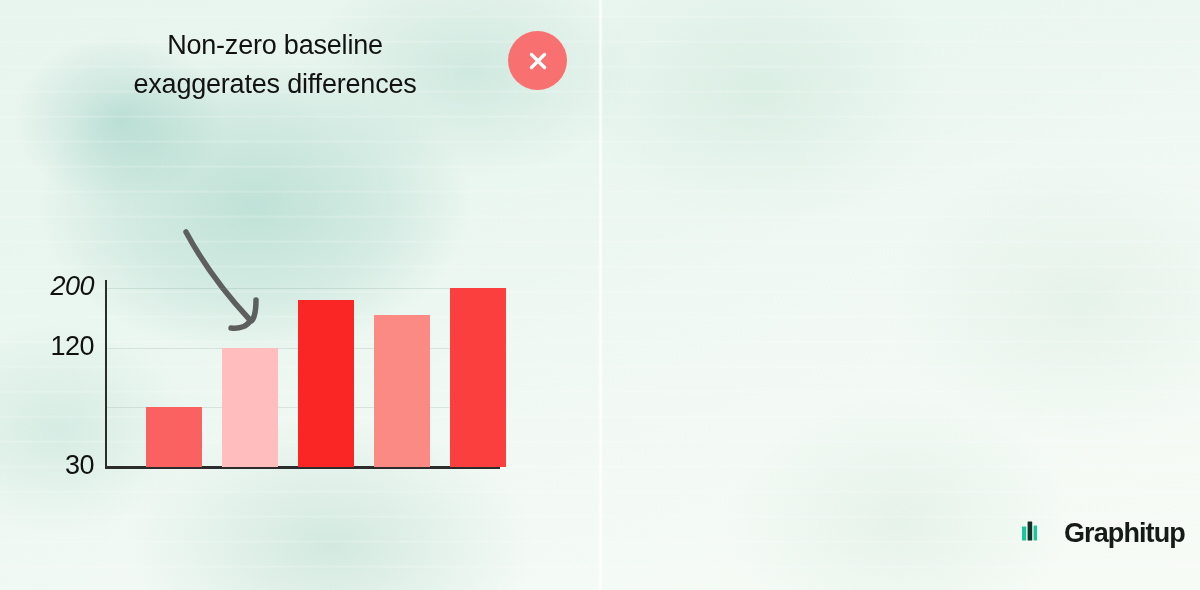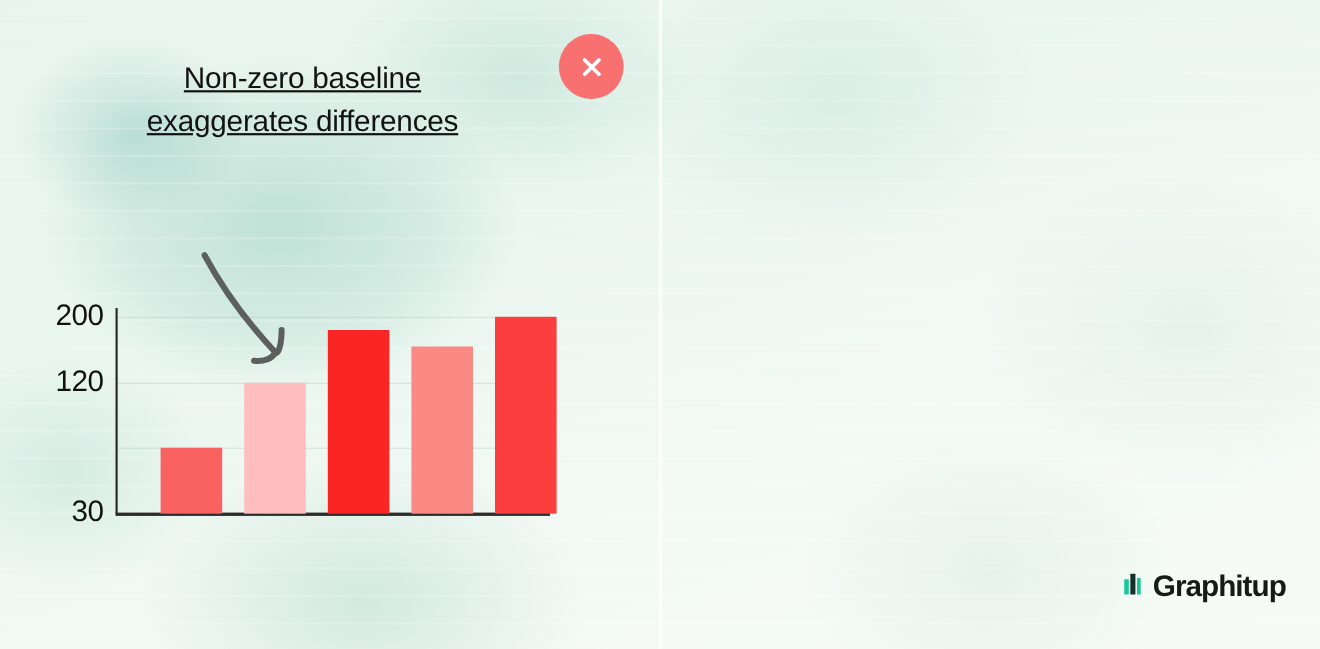--- a/index.html
+++ b/index.html
@@ -68,21 +68,21 @@
   .panel-title {
     position: absolute;
     text-align: center;
     color: #121212;
     font-size: 27px;
     font-weight: 400;
     line-height: 1.46;
     letter-spacing: -0.2px;
     white-space: pre-line;
   }
-  #title-left  { left: 60px;  top: 52px;  width: 430px; text-decoration: underline; }
+  #title-left  { left: 60px;  top: 26px;  width: 430px; }
 
   
   .badge {
     position: absolute;
     width: 59px;
     height: 59px;
     border-radius: 50%;
     display: flex;
     align-items: center;
     justify-content: center;
@@ -164,21 +164,21 @@
   }
   #chart-left  .ytick { width: 72px; left: -84px; }
 
   
   #logo {
     position: absolute;
     left: 1021px;
     top: 519px;
     display: flex;
     align-items: center;
-    gap: 3px;
+    gap: 19px;
   }
   #logo-mark { display: block; }
   #logo-text {
     font-size: 27px;
     font-weight: 700;
     color: #151b17;
     letter-spacing: -0.9px;
     line-height: 1;
   }
 </style>
@@ -224,21 +224,21 @@
       <div class="bars">
           <div class="bar" style="left: 40px; width: 56px; height: 59.5541px; background: rgb(250, 97, 97);"></div>
           <div class="bar" style="left: 116px; width: 56px; height: 119.108px; background: rgb(255, 189, 189);"></div>
           <div class="bar" style="left: 192px; width: 56px; height: 166.752px; background: rgb(250, 37, 37);"></div>
           <div class="bar" style="left: 268px; width: 56px; height: 152.459px; background: rgb(251, 138, 132);"></div>
           <div class="bar" style="left: 344px; width: 56px; height: 178.662px; background: rgb(251, 63, 63);"></div>
         </div>
       <div class="yticks">
           <div class="ytick" style="top: 172px;">30</div>
           <div class="ytick" style="top: 52.8917px;">120</div>
-          <div class="ytick" style="top: -6.66242px;">200</div>
+          <div class="ytick" style="top: -6.66242px; font-style: italic;">200</div>
         </div>
     </div>
   </div>
 
   <div class="panel" id="panel-right">
 
     
 
     
 

